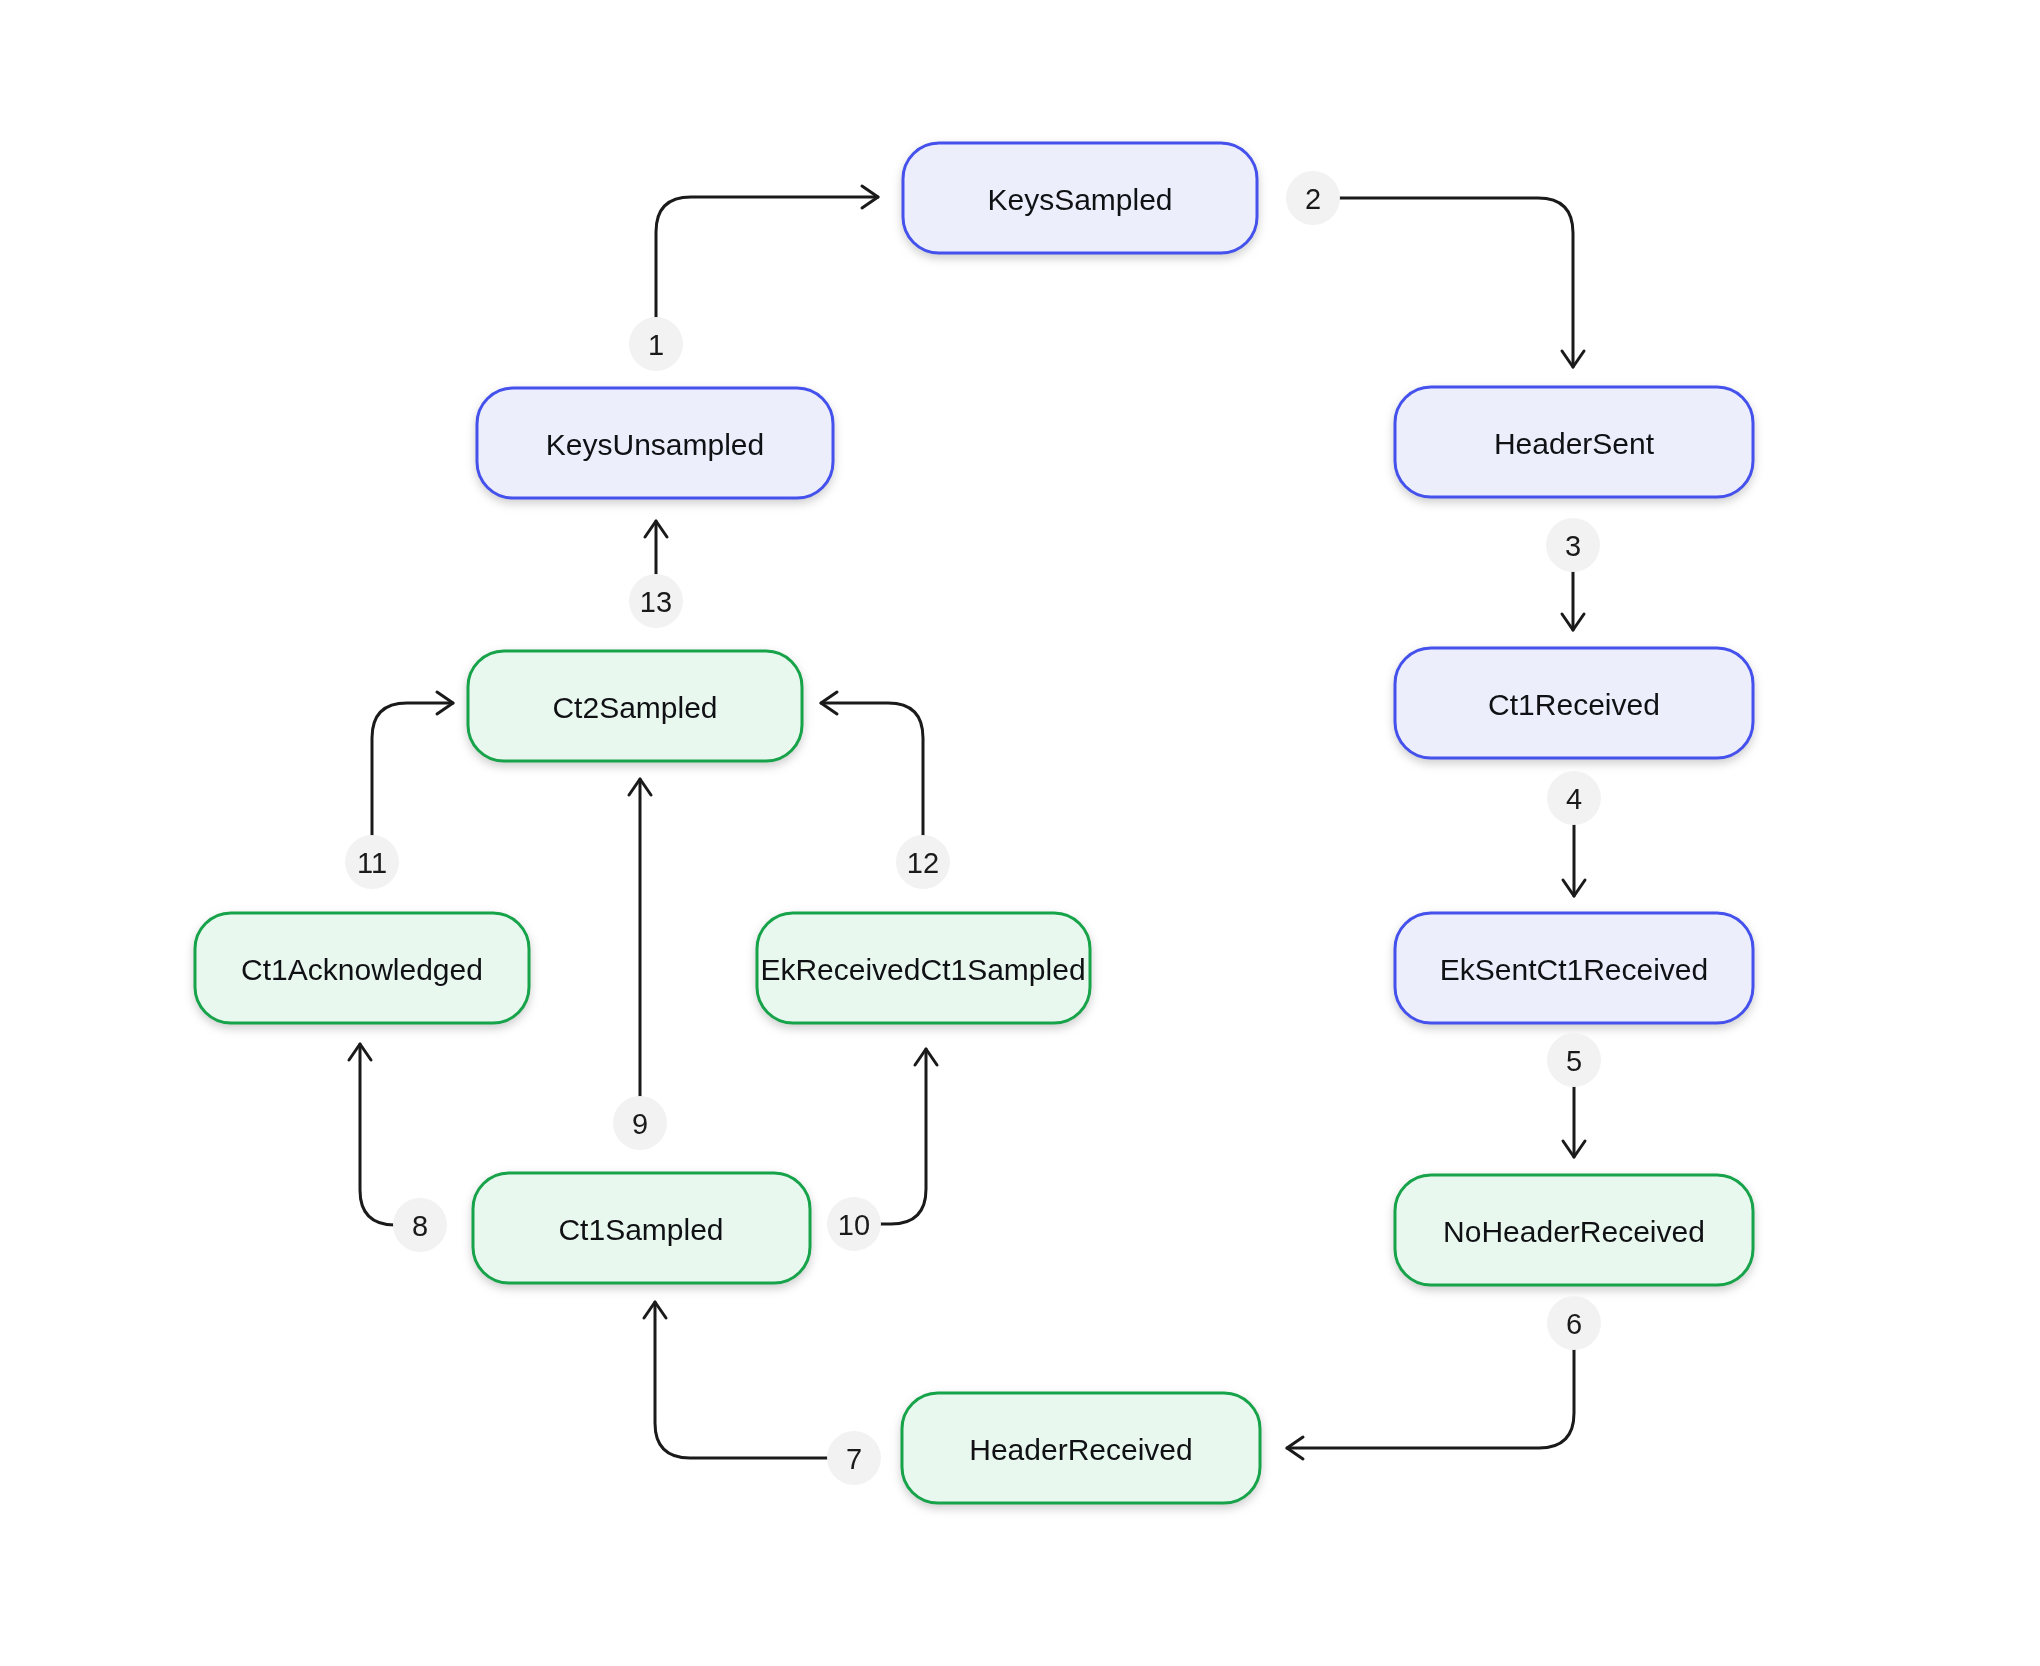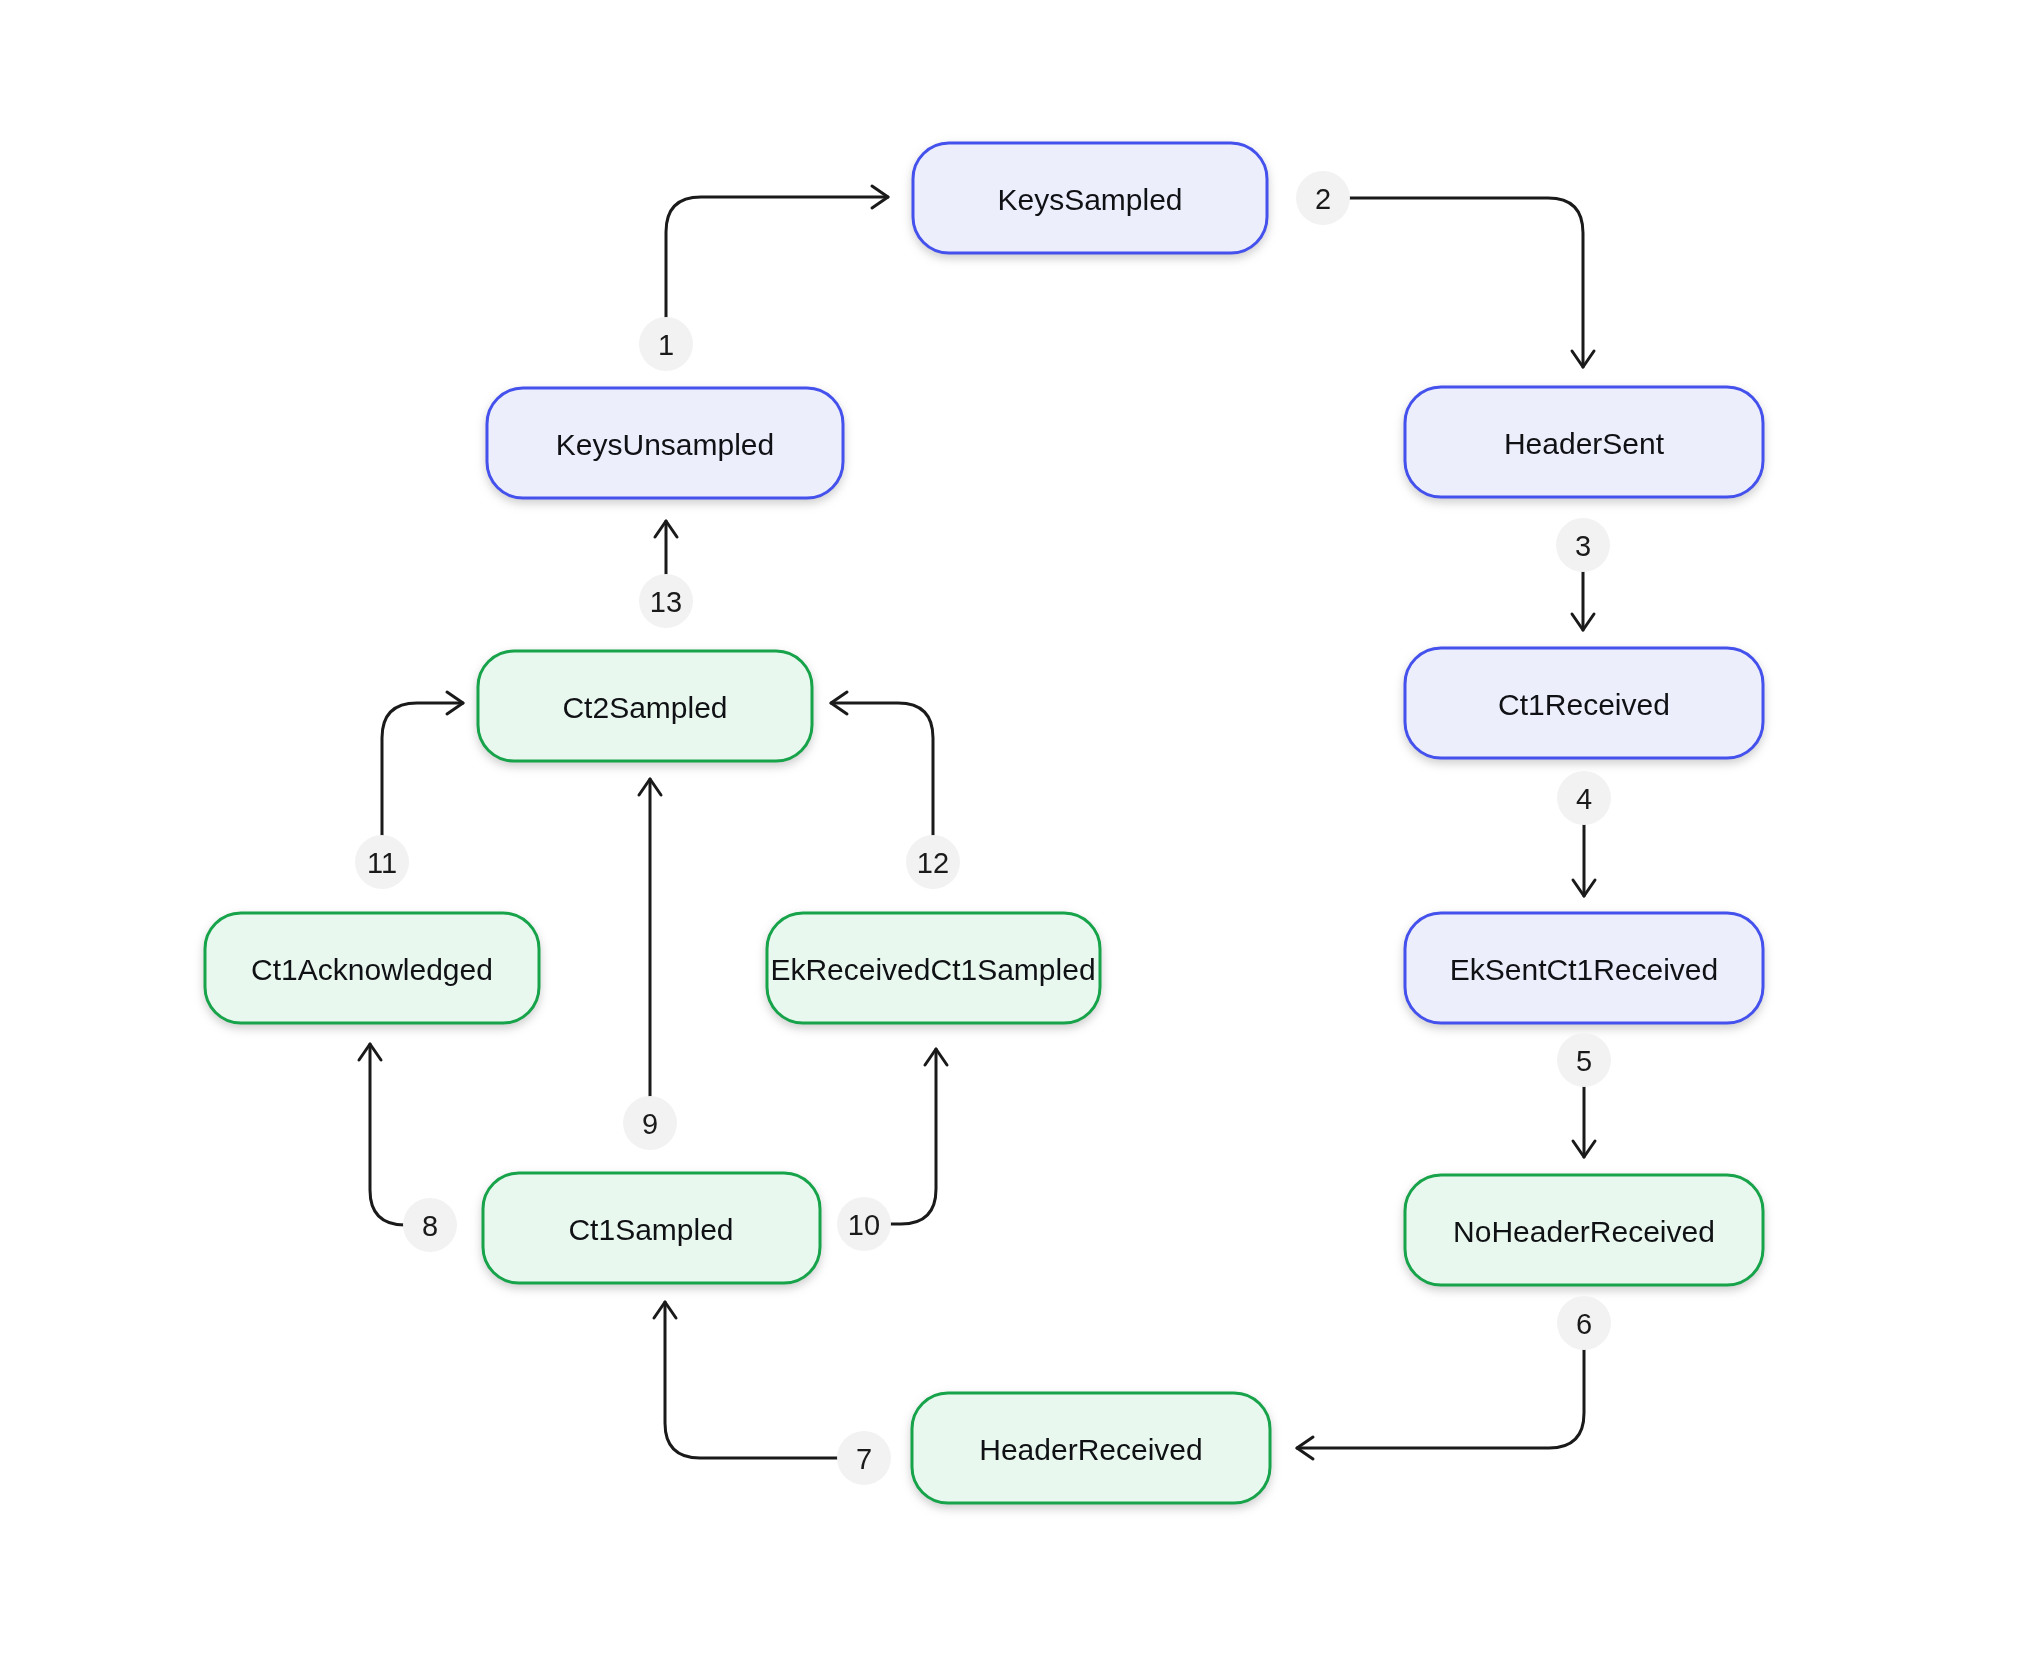--- a/index.html
+++ b/index.html
@@ -6,21 +6,20 @@
     margin: 0;
     padding: 0;
     background: #FFFFFF;
     font-family: "Liberation Sans", sans-serif;
   }
   .canvas-wrap {
     width: 1624px;
     height: 1666px;
     background: #FFFFFF;
     position: relative;
-    padding-left: 10px;
   }
   svg { display: block; }
 
   .edge-line {
     fill: none;
     stroke: #1A1A1A;
     stroke-width: 3;
     stroke-linecap: round;
   }
   .node-shape {

